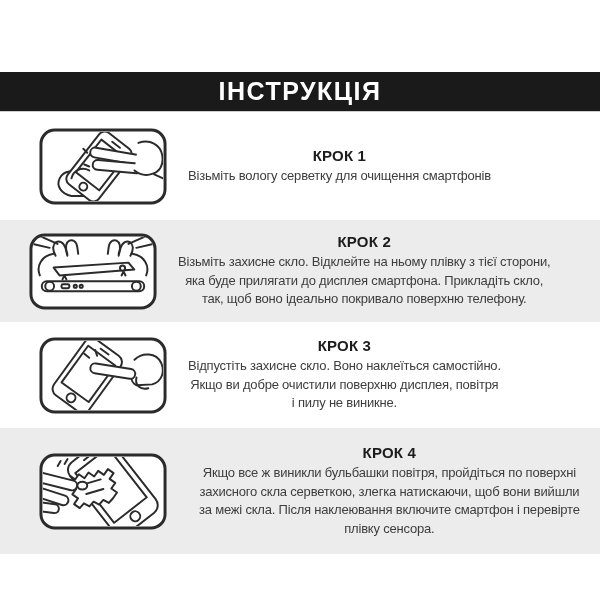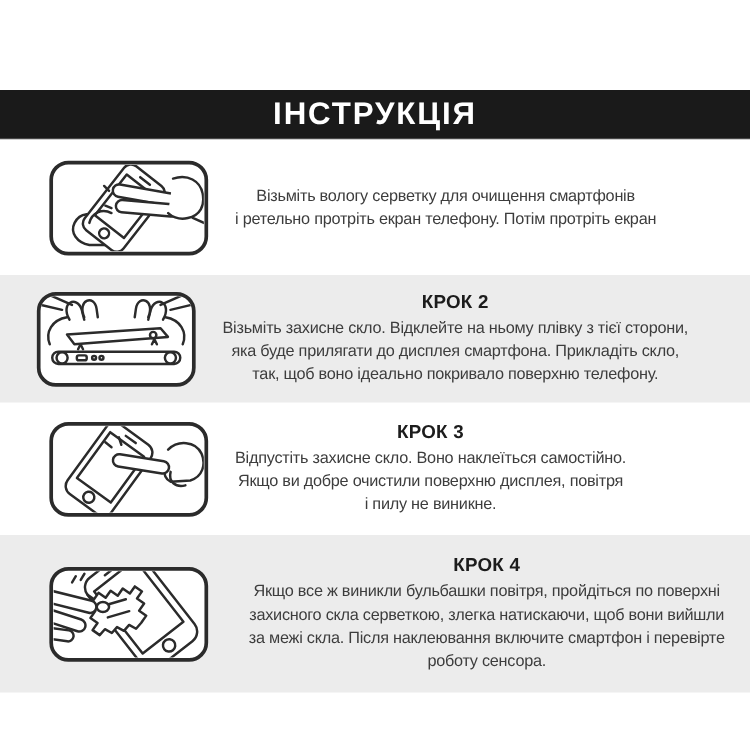--- a/index.html
+++ b/index.html
@@ -70,22 +70,22 @@
           <path d="M34,52 C36,44 44,40 52,44"></path>
           <rect x="54" y="20" width="52" height="10" rx="5" transform="rotate(10 54 20)" fill="#fff"></rect>
           <rect x="56" y="33" width="50" height="10" rx="5" transform="rotate(5 56 33)" fill="#fff"></rect>
           <path d="M102,16 C114,12 124,18 126,28 C128,38 124,46 114,48 C106,50 100,46 98,44" fill="#fff"></path>
           <line x1="118" y1="48" x2="127" y2="52"></line>
           <path d="M50,26 l-4,-4 M52,40 l-5,-2"></path>
         </g>
       </svg>
     </div>
     <div class="text">
+      <div class="step-label">КРОК 1</div>
       <div class="line">Візьміть вологу серветку для очищення смартфонів</div>
-      <div class="line">і ретельно протріть екран телефону. Потім протріть екран</div>
     </div>
   </section>
 
   <section class="row row-2 alt">
     <div class="illus">
       <svg width="130" height="79" viewBox="0 0 132 80">
         <defs>
             <clipPath id="c2">
               <rect x="5" y="5" width="122" height="70" rx="11"></rect>
             </clipPath>
@@ -177,16 +177,16 @@
           <rect x="-4" y="50" width="26" height="9" rx="4.5" transform="rotate(8 -4 50)" fill="#fff"></rect>
           <path d="M20,14 l3,-5 m4,3 l3,-5"></path>
         </g>
       </svg>
     </div>
     <div class="text">
       <div class="step-label">КРОК 4</div>
       <div class="line">Якщо все ж виникли бульбашки повітря, пройдіться по поверхні</div>
       <div class="line">захисного скла серветкою, злегка натискаючи, щоб вони вийшли</div>
       <div class="line">за межі скла. Після наклеювання включите смартфон і перевірте</div>
-      <div class="line">роботу сенсора.</div>
+      <div class="line">плівку сенсора.</div>
     </div>
   </section>
 </div>
 
 </body></html>

